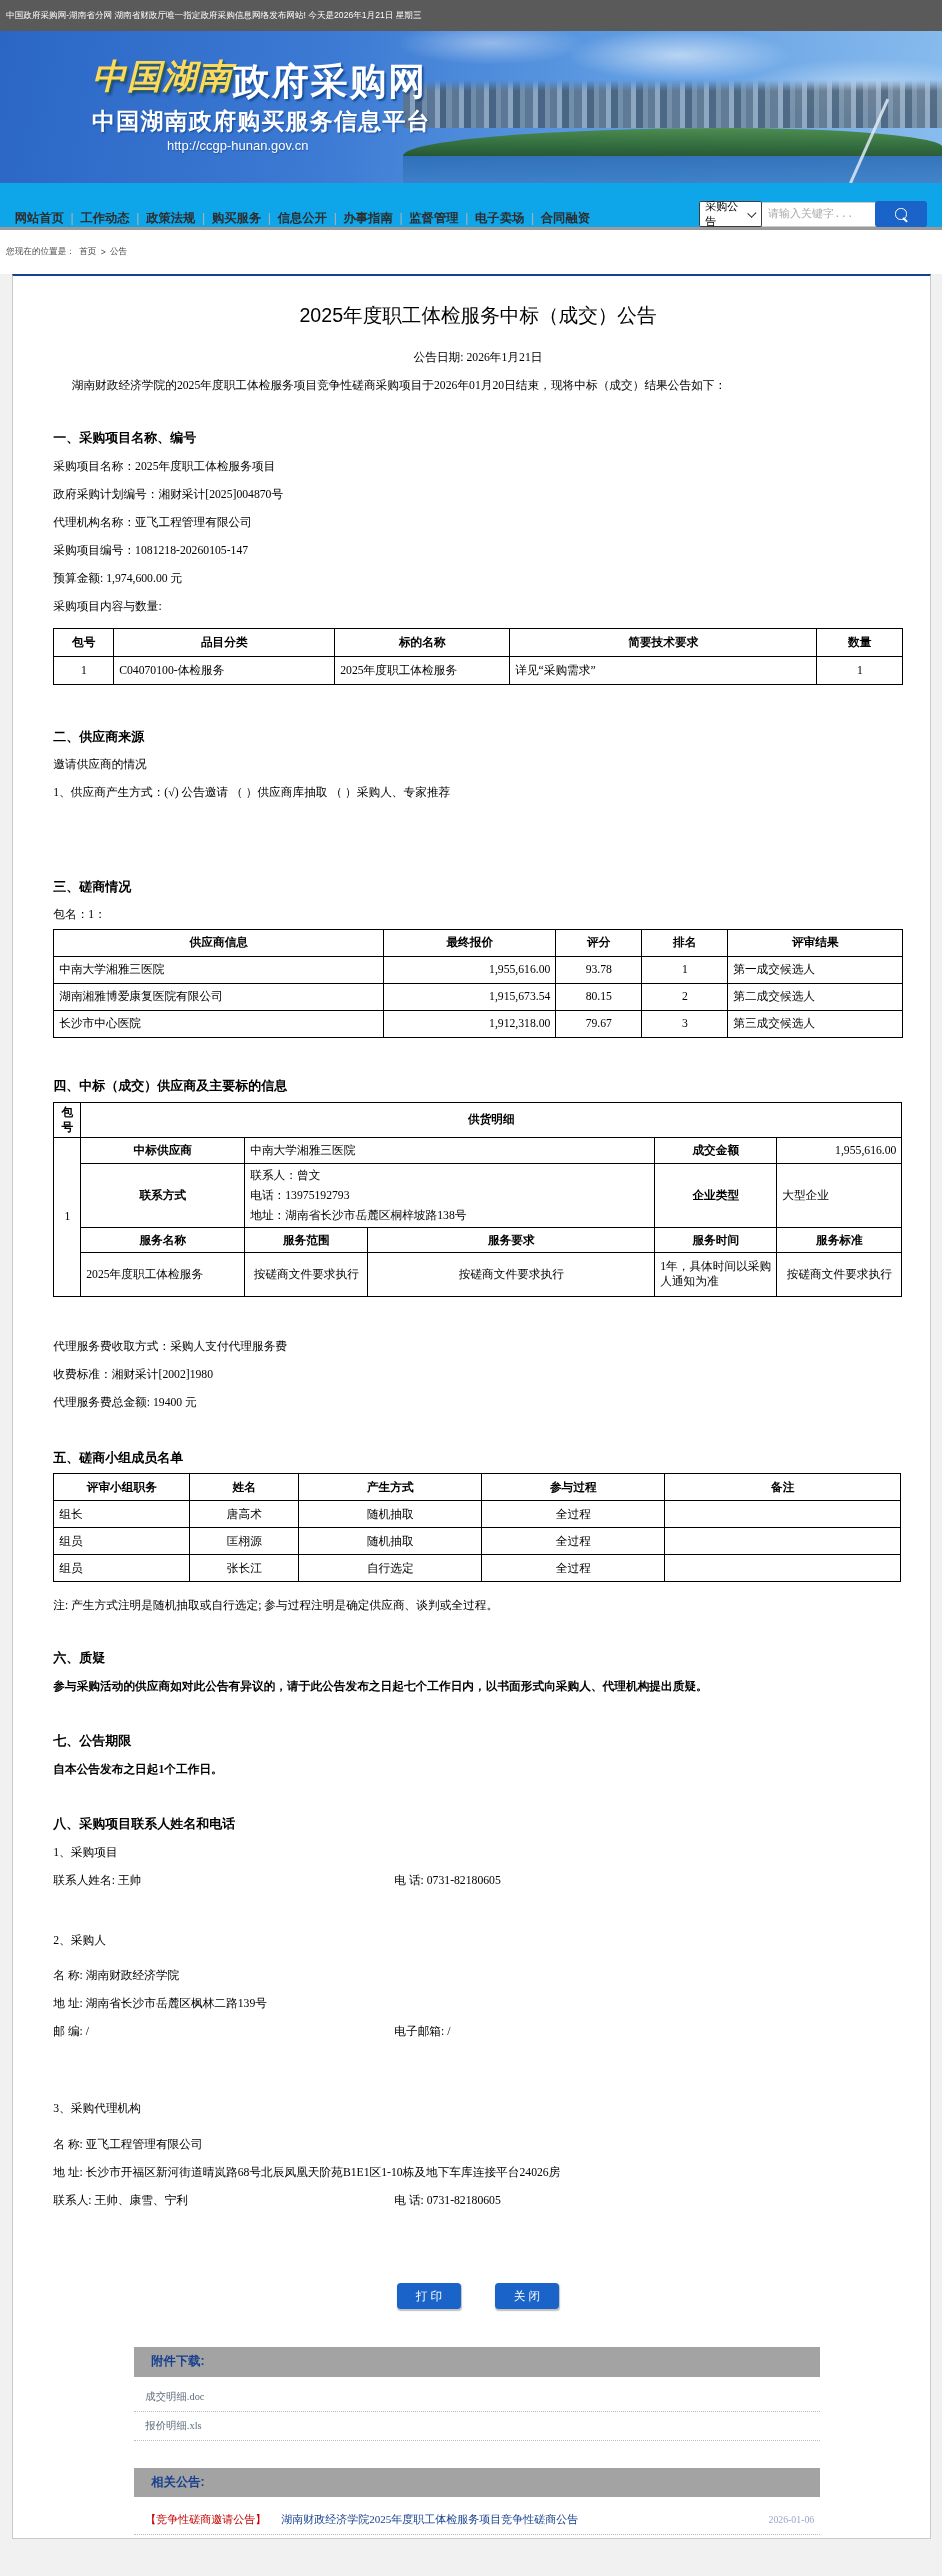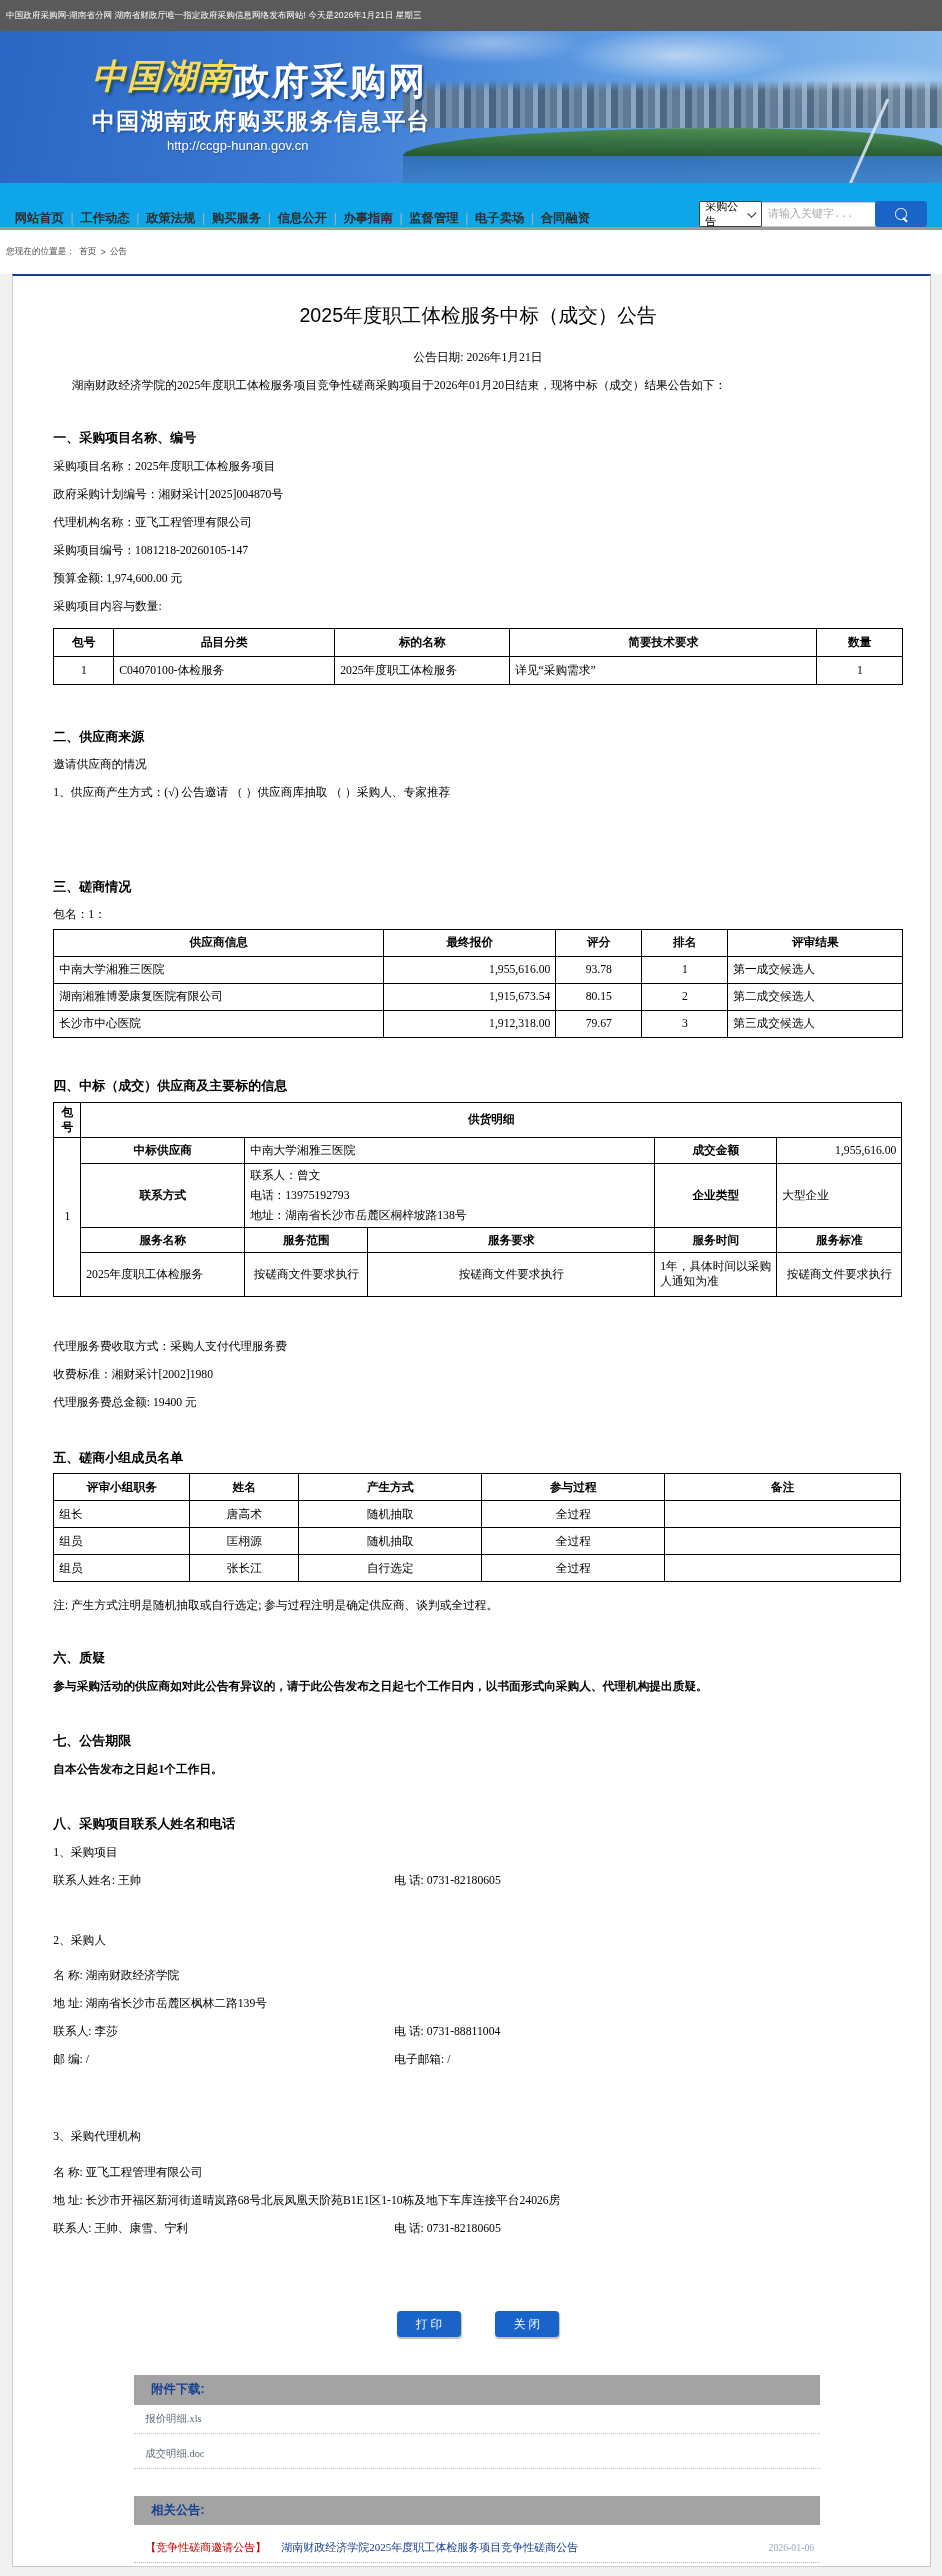--- a/index.html
+++ b/index.html
@@ -329,46 +329,42 @@
     <div class="line">1、采购项目</div>
     <div class="pair">
       <span class="pl">联系人姓名: 王帅</span>
       <span>电 话: 0731-82180605</span>
     </div>
 
     <div class="line" style="margin-top:32px">2、采购人</div>
     <div class="line" style="margin-top:7.4px">名 称: 湖南财政经济学院</div>
     <div class="line">地 址: 湖南省长沙市岳麓区枫林二路139号</div>
     <div class="pair">
-      <span class="pl">联系人: 李莎</span>
-      <span>电 话: 0731-88811004</span>
-    </div>
-    <div class="pair">
       <span class="pl">邮 编: /</span>
       <span>电子邮箱: /</span>
     </div>
 
     <div class="line" style="margin-top:49px">3、采购代理机构</div>
     <div class="line" style="margin-top:7.4px">名 称: 亚飞工程管理有限公司</div>
     <div class="line">地 址: 长沙市开福区新河街道晴岚路68号北辰凤凰天阶苑B1E1区1-10栋及地下车库连接平台24026房</div>
     <div class="pair">
       <span class="pl">联系人: 王帅、康雪、宁利</span>
       <span>电 话: 0731-82180605</span>
     </div>
 
     <div class="btns">
       <div class="btn">打 印</div>
       <div class="btn">关 闭</div>
     </div>
   </div>
 
   <div class="sub-section" style="margin-top:38px">
     <div class="band">附件下载:</div>
+    <div class="file-row" style="margin-top:6.1px">成交明细.doc</div>
     <div class="file-row">报价明细.xls</div>
-    <div class="file-row" style="margin-top:6.1px">成交明细.doc</div>
   </div>
 
   <div class="sub-section" style="margin-top:27px">
     <div class="band">相关公告:</div>
     <div class="rel-row">
       <span class="rel-left">
         <span class="rel-tag">【竞争性磋商邀请公告】</span>
         <span class="rel-title">湖南财政经济学院2025年度职工体检服务项目竞争性磋商公告</span>
       </span>
       <span class="rel-date">2026-01-06</span>

